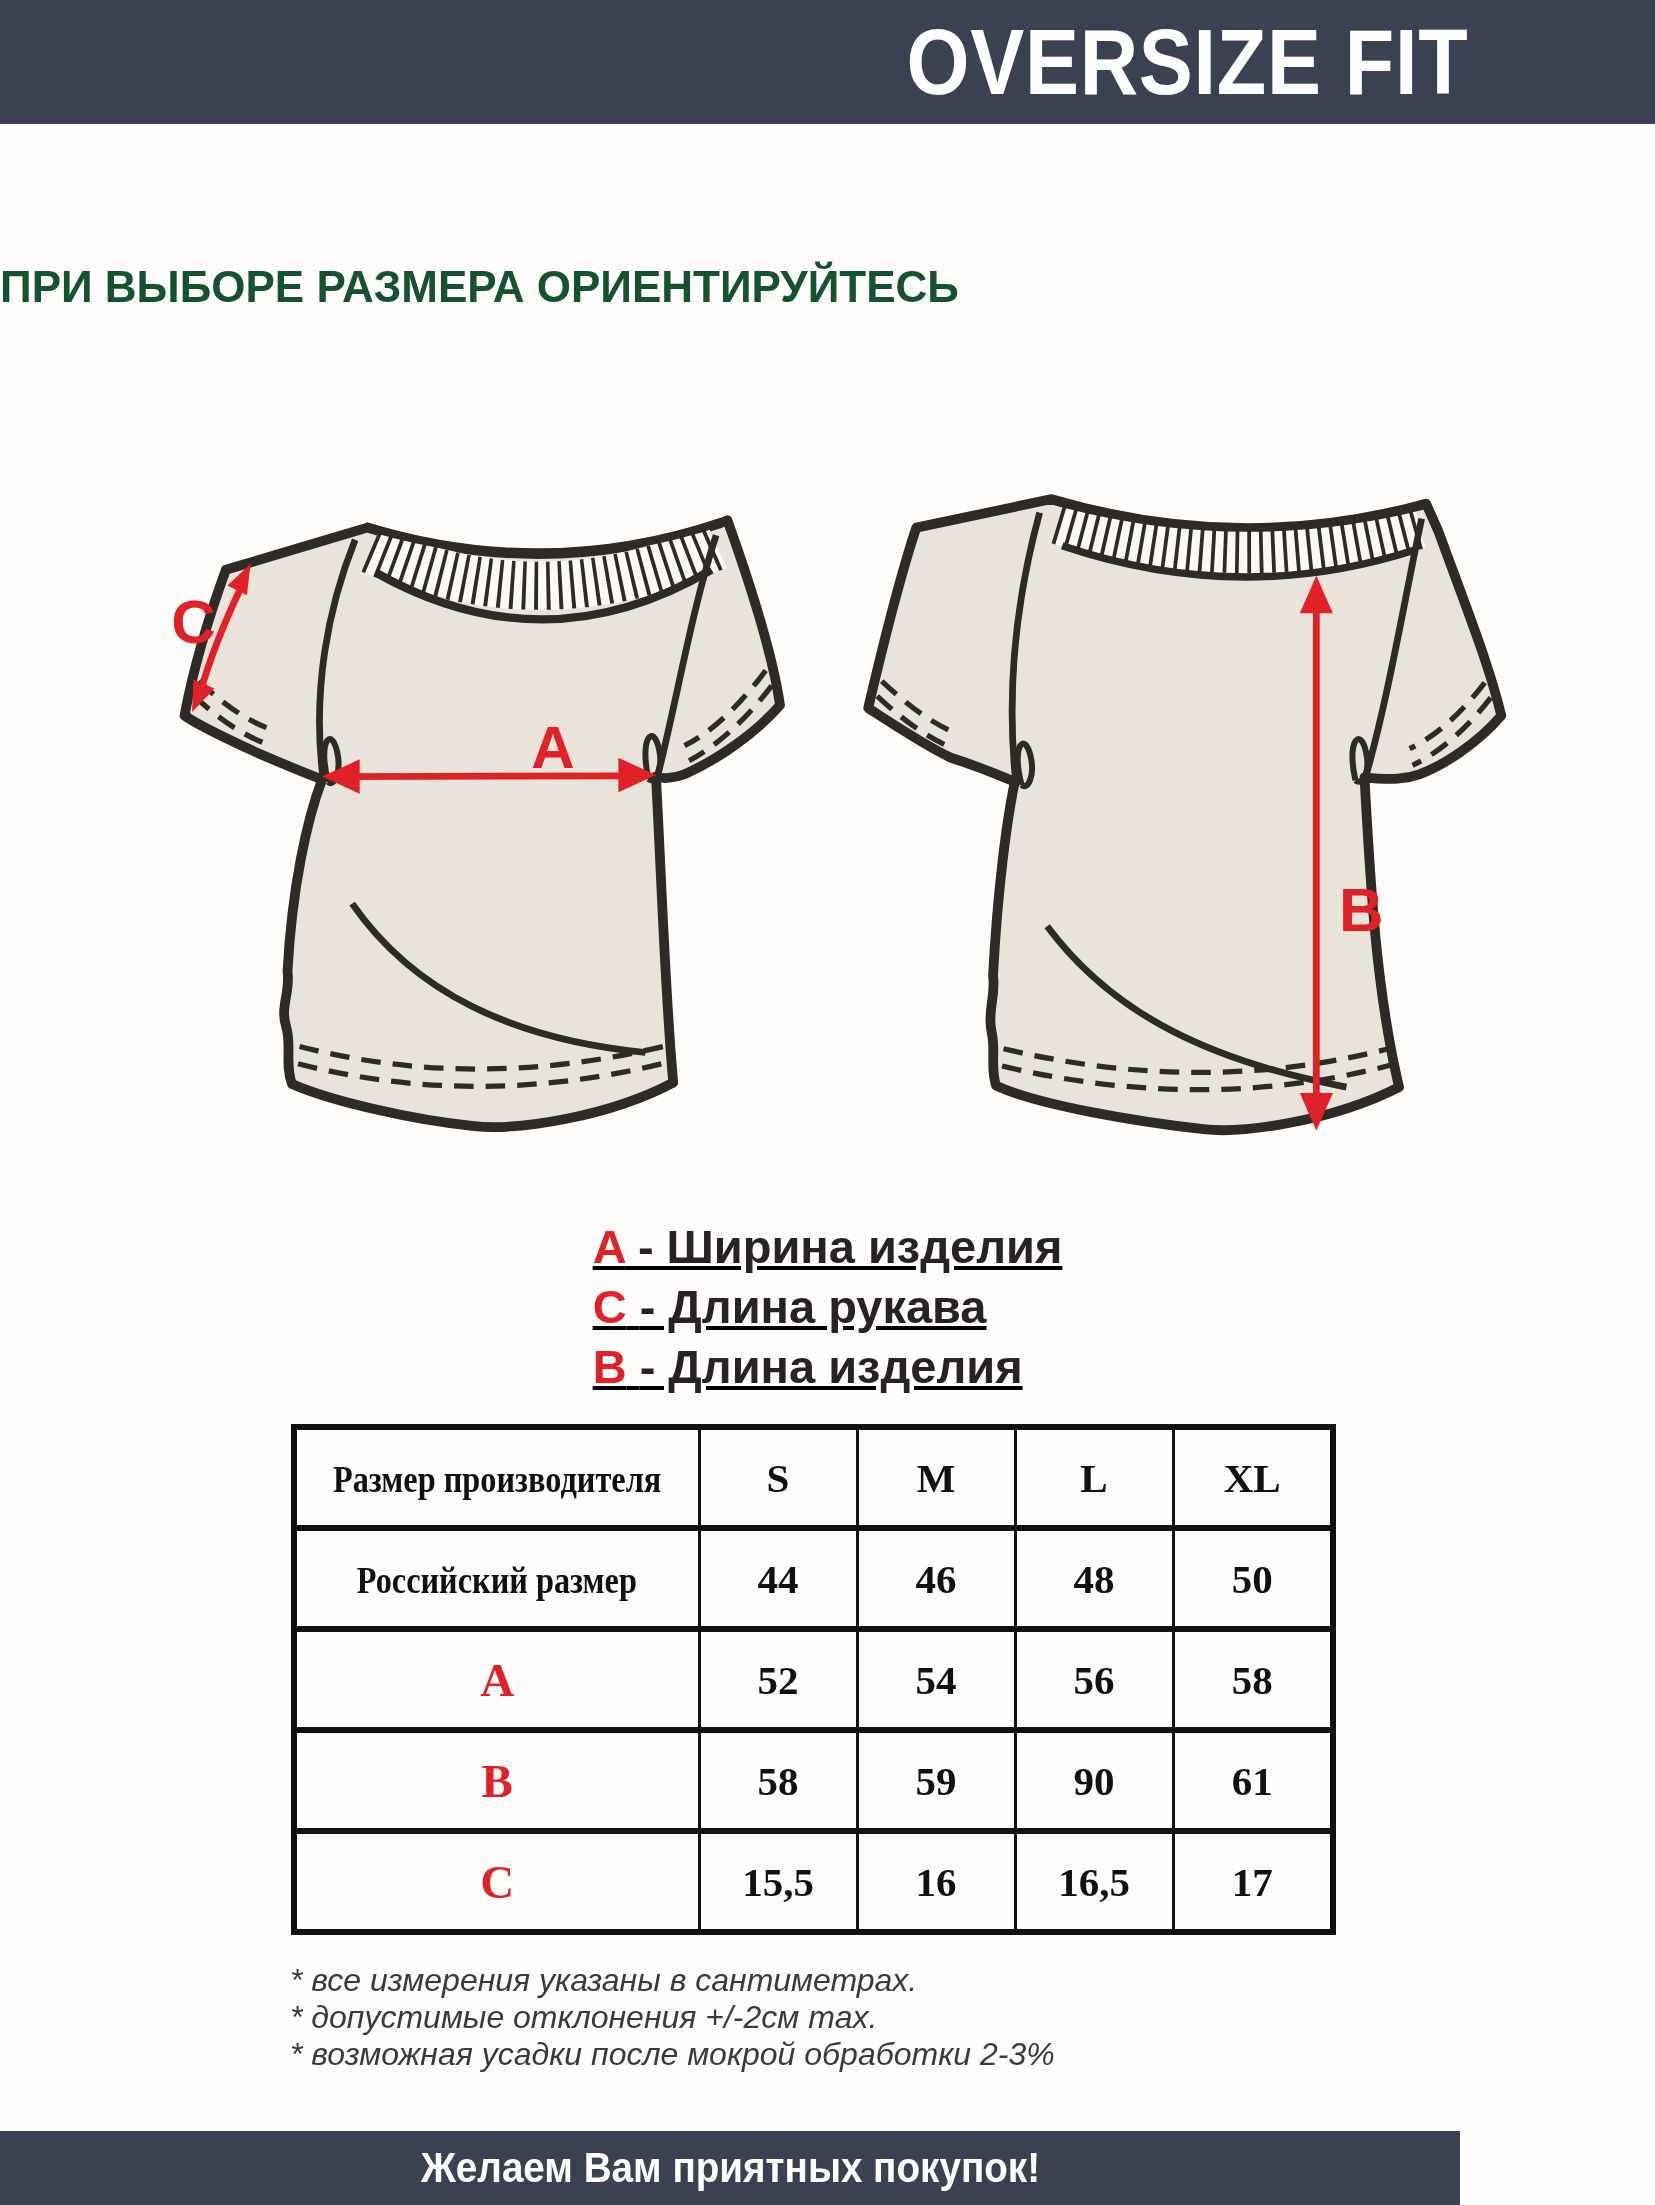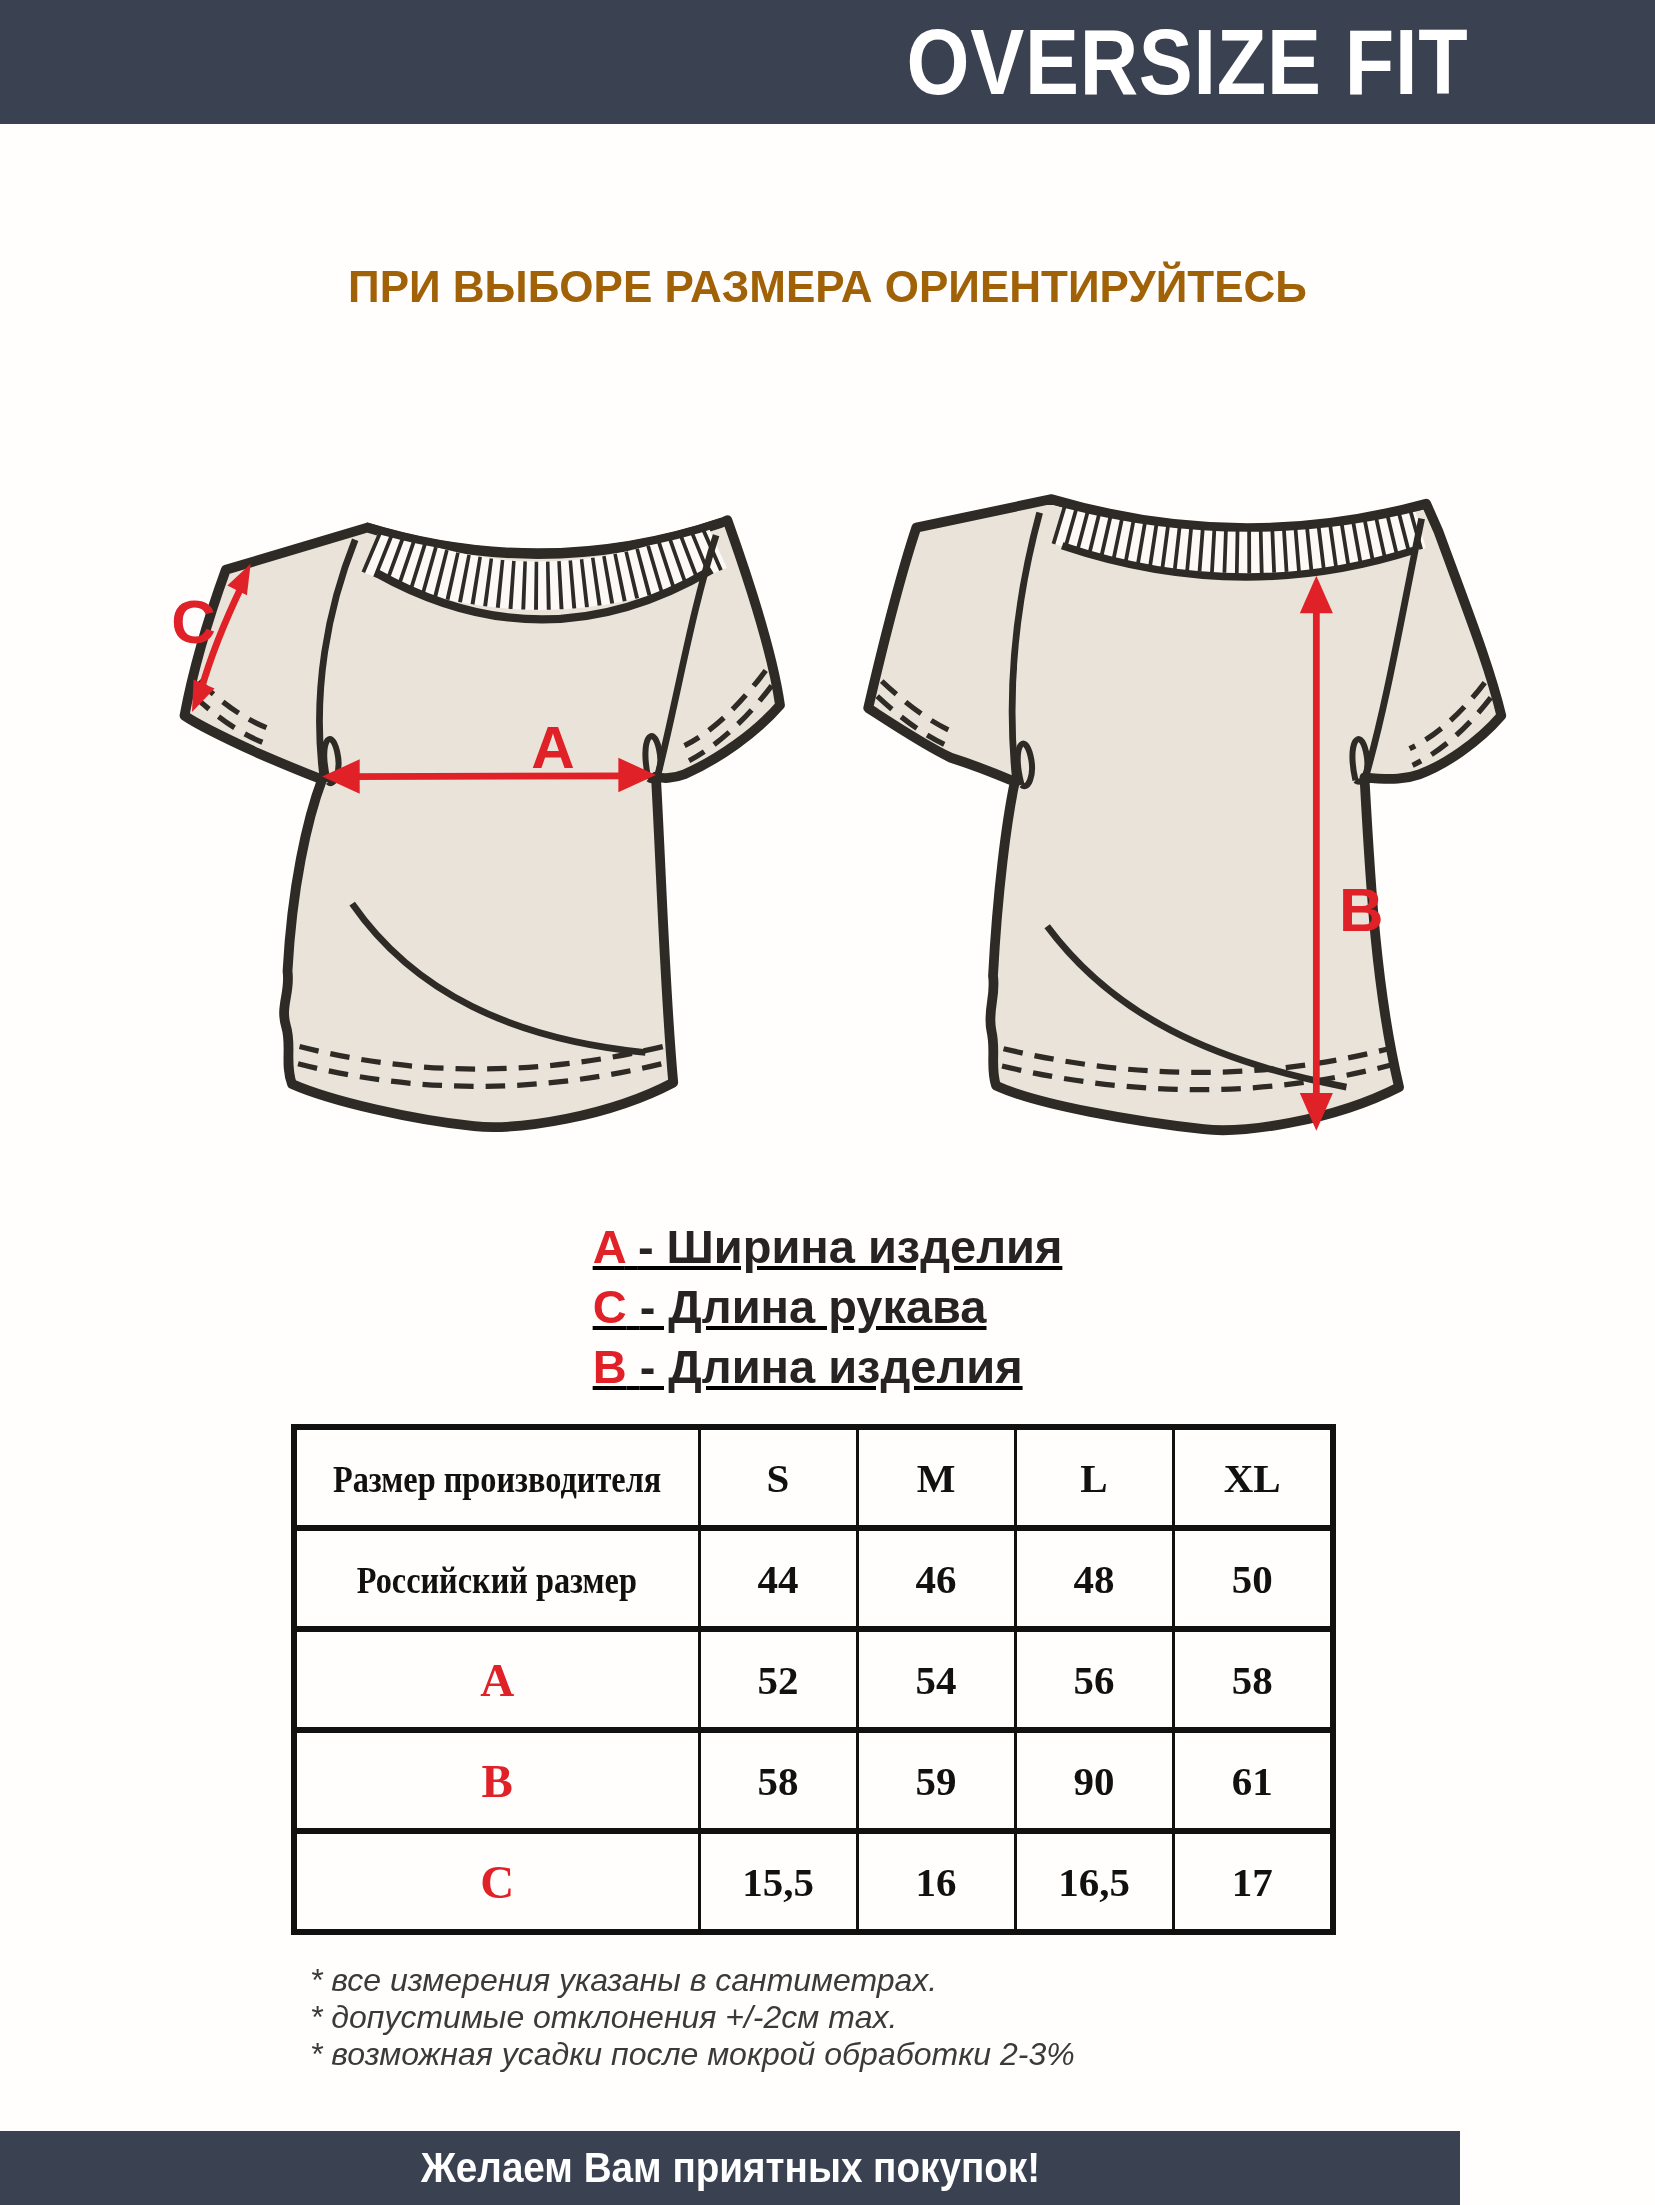--- a/index.html
+++ b/index.html
@@ -6,22 +6,22 @@
   body{width:1655px;height:2205px;position:relative;font-family:"Liberation Sans",sans-serif;}
   .page{position:absolute;left:0;top:0;width:1655px;height:2205px;background:#fffefd;overflow:hidden;padding-left:32px;}
 
   
   .topbar{position:absolute;left:0;top:0;width:1655px;height:124px;background:#3a4150;
           display:flex;align-items:center;justify-content:flex-end;padding-right:187px;box-sizing:border-box;}
   .topbar .brand{color:#ffffff;font-weight:bold;font-size:92px;letter-spacing:0.8px;white-space:nowrap;
           display:inline-block;transform:scaleX(.88);transform-origin:right center;}
 
   
-  .intro{position:absolute;left:0;top:260px;width:1655px;text-align:center;
-         font-weight:bold;color:#a16207;font-size:44px;line-height:54px;letter-spacing:0px;}
+  .intro{position:absolute;left:0;top:260px;width:1655px;
+         font-weight:bold;color:#14532d;font-size:44px;line-height:54px;letter-spacing:0px;}
 
   
   .shirt{position:absolute;}
   .shirt.front{left:158px;top:466px;width:647px;height:688px;}
   .shirt.back{left:850px;top:466px;width:662px;height:688px;}
 
   
   .legend{position:absolute;left:0;top:1217px;width:1655px;text-align:center;}
   .legend .inner{display:inline-block;text-align:left;text-decoration:underline;}
   .legend .row{font-size:47px;line-height:60px;font-weight:bold;color:#272324;white-space:nowrap;}
@@ -32,21 +32,21 @@
   .size-table td{border:0;height:95px;text-align:center;vertical-align:middle;
                  font-weight:bold;color:#111111;font-size:41px;padding:0;}
   .size-table td + td{border-left:3.8px solid #111111;}
   .size-table tr + tr td{border-top:6.8px solid #111111;}
   .size-table{border:6.8px solid #111111;font-family:Liberation Serif, serif;}
   .size-table .cond{display:inline-block;transform:scaleX(.85);transform-origin:center;white-space:nowrap;font-size:38px;}
   .size-table .rowletter{color:#e02127;font-size:47px;}
 
   
   .notes{position:absolute;left:290px;top:1962px;color:#3a3a3a;font-style:italic;
-         font-size:32px;line-height:37px;margin-left:20px;}
+         font-size:32px;line-height:37px;}
 
   
   .bottombar{position:absolute;left:0;top:2131px;width:1460px;height:74px;background:#3a4150;
              display:flex;align-items:center;justify-content:center;}
   .bottombar .msg{color:#ffffff;font-weight:bold;font-size:42px;white-space:nowrap;
              display:inline-block;transform:scaleX(.92);transform-origin:center;}
 </style>
 </head>
 <body>
 

